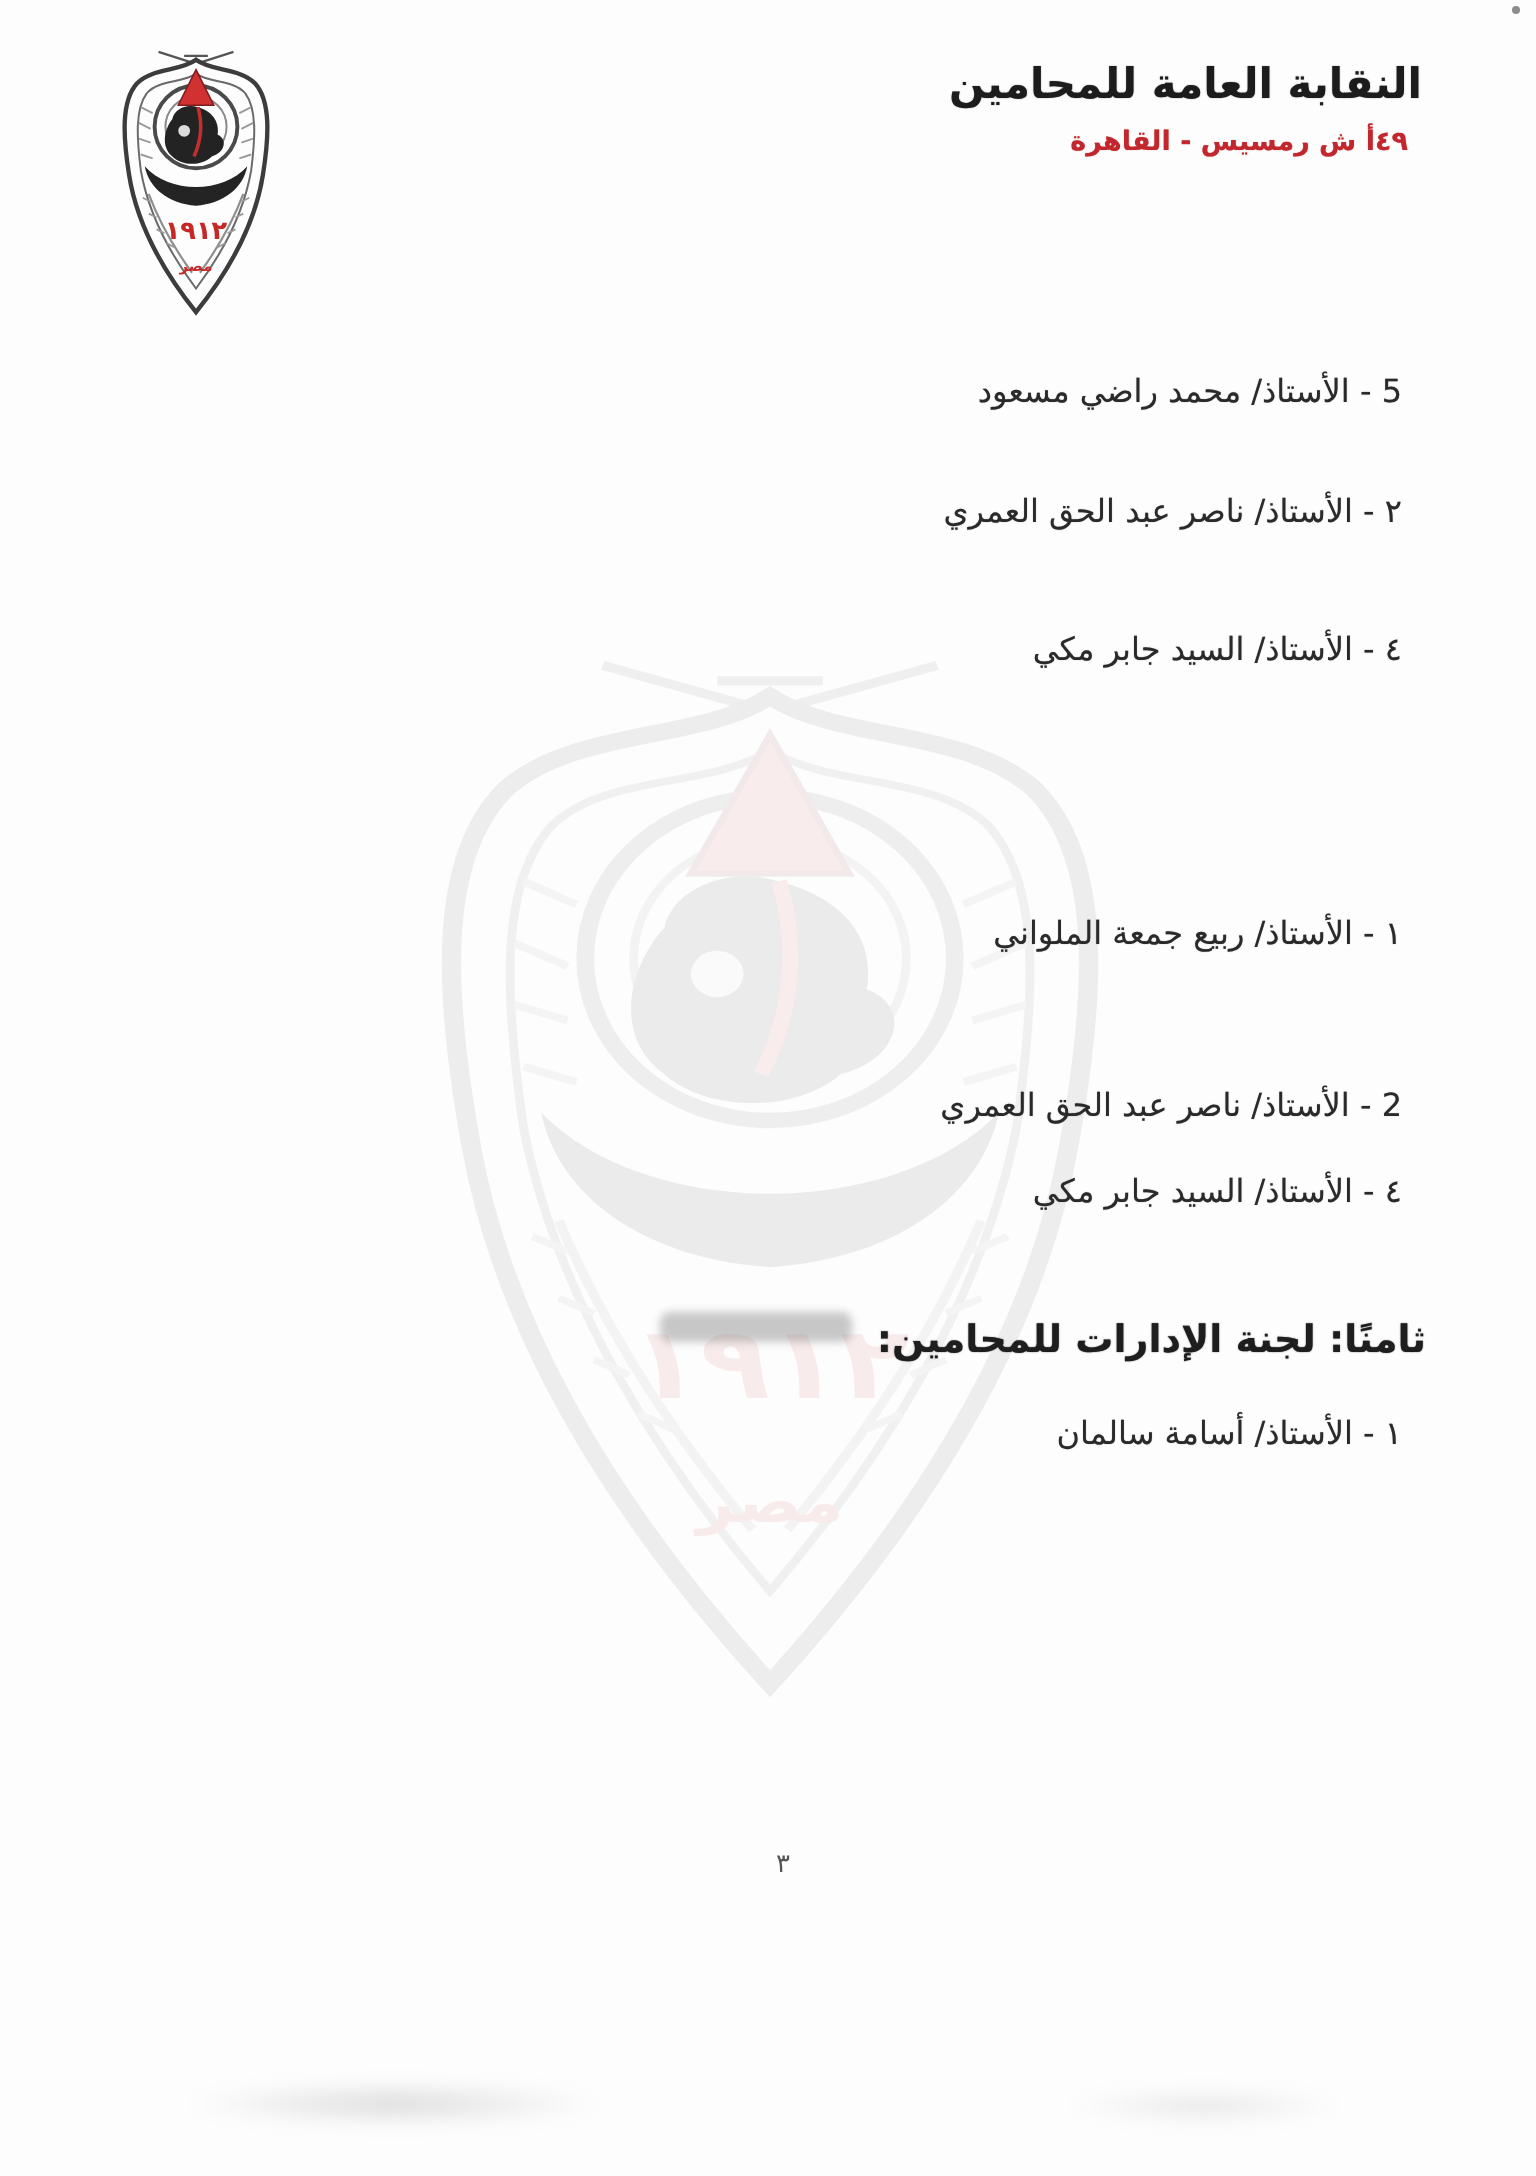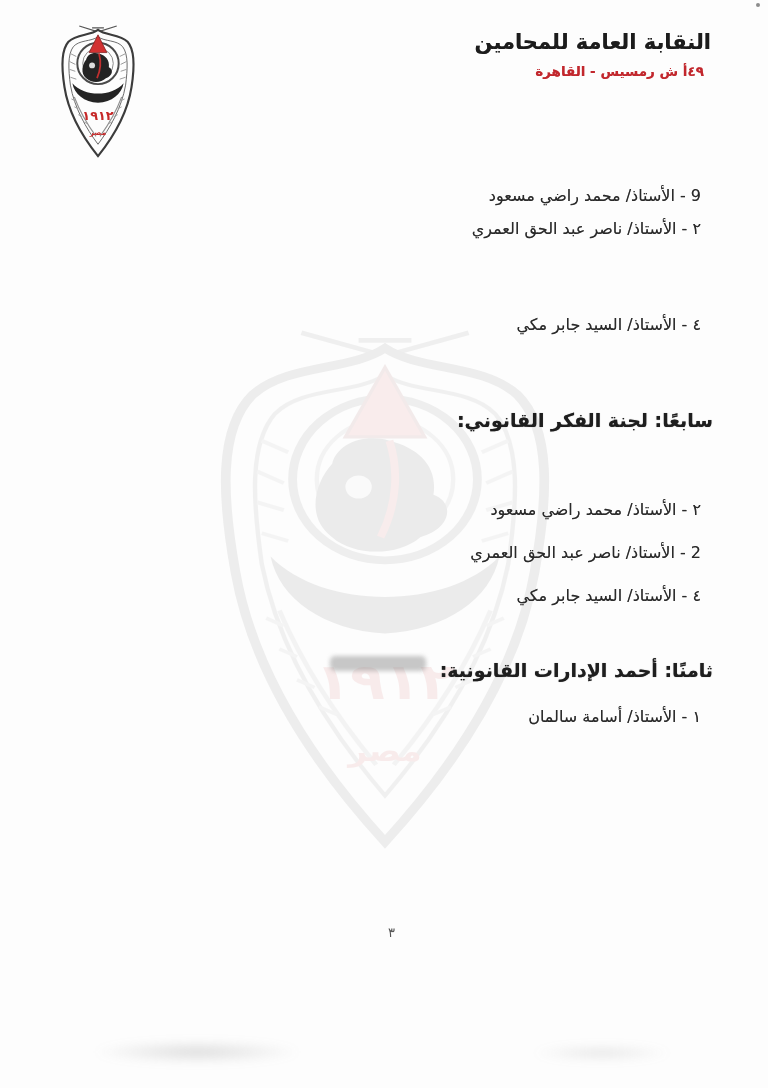--- a/index.html
+++ b/index.html
@@ -174,30 +174,29 @@
   <div class="watermark">
     <svg viewBox="0 0 100 140" preserveAspectRatio="none" xmlns="http://www.w3.org/2000/svg">
       <use href="#emblem-group"></use>
     </svg>
   </div>
   <div class="wm-smudge"></div>
 
   <div class="org-name">النقابة العامة للمحامين</div>
   <div class="org-address">٤٩أ ش رمسيس - القاهرة</div>
 
-  <div class="i-line" style="top:184px">9 - الأستاذ/ محمد راضي مسعود</div>
-  <div class="i-line" style="top:217px">٢ - الأستاذ/ ناصر عبد الحق العمري</div>
+  <div class="i-line" style="top:184px">5 - الأستاذ/ محمد راضي مسعود</div>
+  <div class="i-line" style="top:244px">٢ - الأستاذ/ ناصر عبد الحق العمري</div>
   <div class="i-line" style="top:313px">٤ - الأستاذ/ السيد جابر مكي</div>
 
-  <div class="h-line" style="top:407px">سابعًا: لجنة الفكر القانوني:</div>
-  <div class="i-line" style="top:498px">٢ - الأستاذ/ محمد راضي مسعود</div>
+  <div class="i-line" style="top:455px">١ - الأستاذ/ ربيع جمعة الملواني</div>
   <div class="i-line" style="top:541px">2 - الأستاذ/ ناصر عبد الحق العمري</div>
   <div class="i-line" style="top:584px">٤ - الأستاذ/ السيد جابر مكي</div>
 
-  <div class="h-line" style="top:657px">ثامنًا: أحمد الإدارات القانونية:</div>
+  <div class="h-line" style="top:657px">ثامنًا: لجنة الإدارات للمحامين:</div>
   <div class="i-line" style="top:705px">١ - الأستاذ/ أسامة سالمان</div>
 
   <div class="page-number">٣</div>
 
   <div class="smudge-a"></div>
   <div class="smudge-b"></div>
 
 </div>
 
 </body></html>

